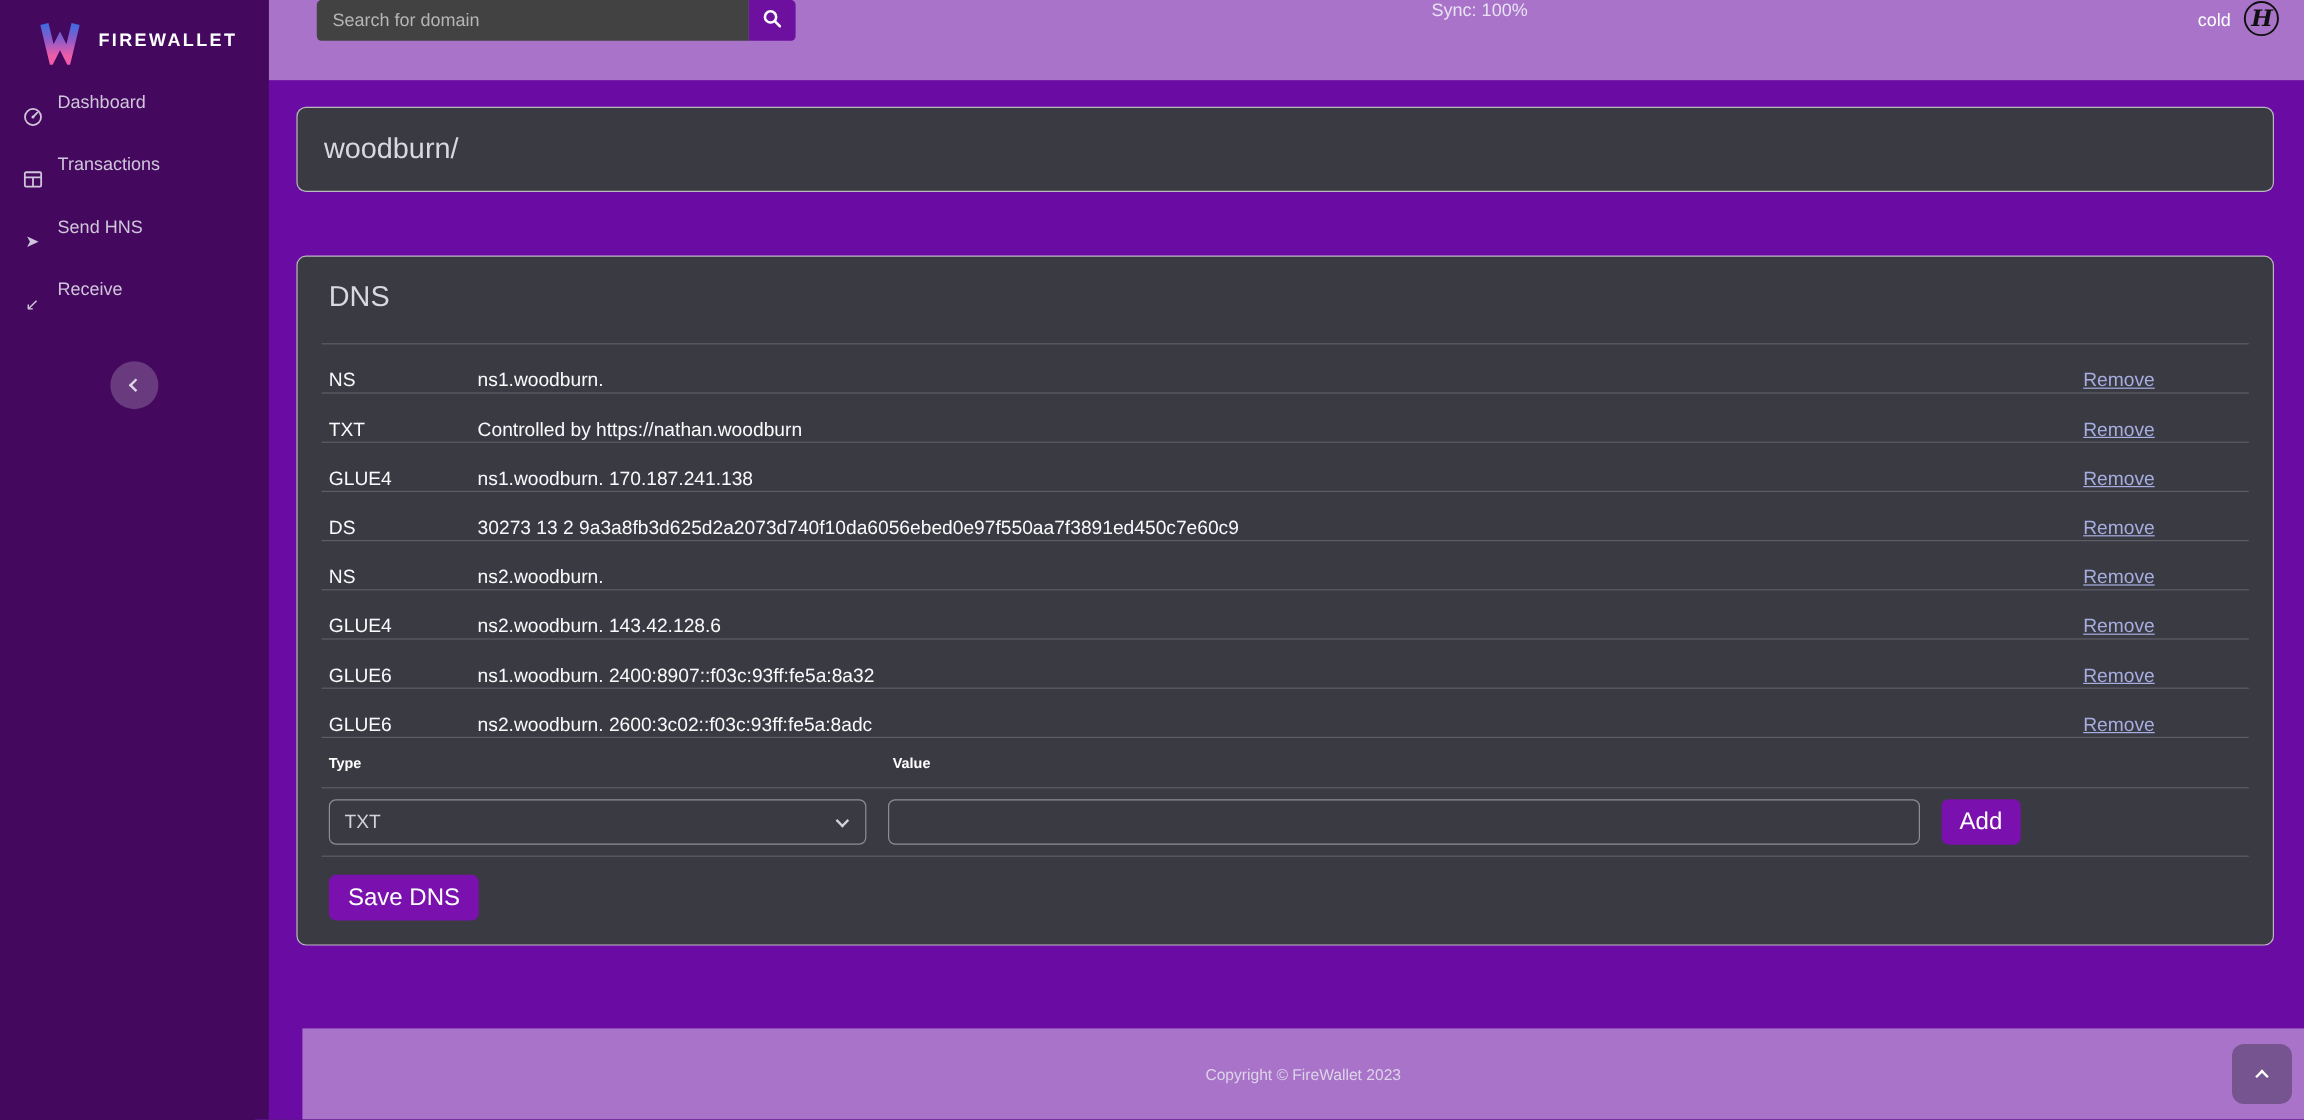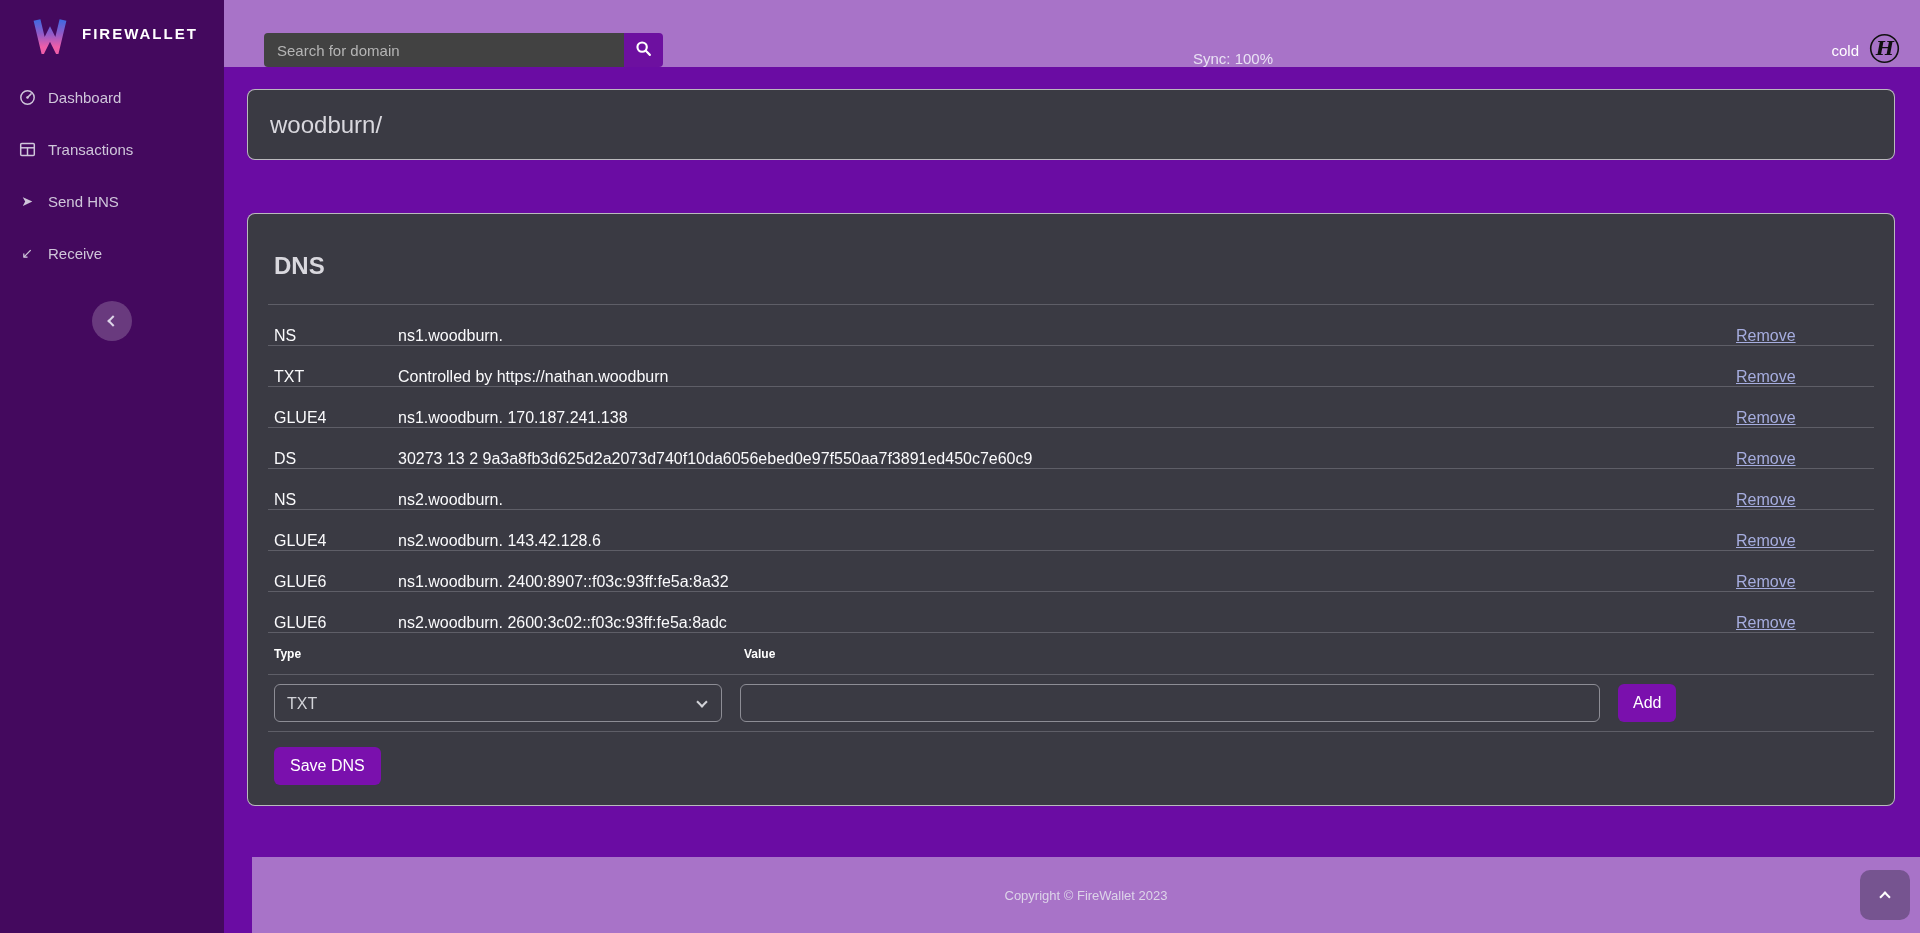--- a/index.html
+++ b/index.html
@@ -6,57 +6,57 @@
   html,body { width:1920px; height:933px; overflow:hidden; background:#6a0ca3;
               font-family:"Liberation Sans", sans-serif; }
   .app { position:relative; width:1920px; height:933px; }
 
   
   .sidebar { position:absolute; left:0; top:0; width:224px; height:933px;
              background:#44095e; z-index:5; }
   .brand { height:67px; display:flex; align-items:center; padding-left:30px; gap:12px; }
   .brand-name { color:#ffffff; font-weight:700; font-size:15px; letter-spacing:2px; }
   .nav { margin-top:10px; }
-  .nav-item { display:flex; align-items:center; gap:11px; height:40px; margin-bottom:12px;
+  .nav-item { display:flex; gap:11px; height:40px; margin-bottom:12px;
               padding-left:17px; color:#cfc6da; font-size:15px; cursor:pointer; }
   .nav-item .icn { width:20px; display:flex; justify-content:center; align-items:center;
                    color:#cfc6da; font-size:14px; }
   .collapse-btn { display:block; margin:28px auto 0; width:40px; height:40px; border:none;
                   border-radius:50%; background:rgba(255,255,255,0.20); cursor:pointer;
                   position:relative; }
   .chev { display:inline-block; width:8px; height:8px; border-right:2px solid #ddd5e8;
           border-bottom:2px solid #ddd5e8; }
   .chev-left  { transform:rotate(135deg); position:absolute; left:17px; top:16px; }
   .chev-up    { transform:rotate(-135deg); position:absolute; left:21px; top:23px; }
   .chev-down  { transform:rotate(45deg); }
 
   
   .topbar { position:absolute; left:224px; top:0; right:0; height:67px; background:#a873c8;
-            display:flex; align-items:flex-end; }
+            display:flex; align-items:flex-start; }
   .search-group { display:flex; margin-left:40px; }
   .search-input { width:360px; height:34px; background:#424242; border:none;
                   border-radius:4px 0 0 4px; color:#eeeeee; font-size:15px; padding:0 13px;
                   outline:none; }
   .search-input::placeholder { color:#b5b5b5; }
   .search-btn { width:39px; height:34px; background:#6d10a0; border:none;
                 border-radius:0 4px 4px 0; cursor:pointer; display:flex; align-items:center;
                 justify-content:center; }
   .sync { position:absolute; left:969px; color:#e9e2f4; font-size:15px; }
   .wallet { margin-left:auto; margin-right:20px; display:flex; align-items:center; gap:10px;
             color:#ffffff; font-size:15px; }
 
   
   .main { position:absolute; left:224px; top:67px; right:0; height:790px; background:#6a0ca3;
           padding:22px 25px 0 23px; }
   .card { background:#3a3a43; border:1px solid rgba(255,255,255,0.65); border-radius:8px;
           width:1648px; }
   .title-card { height:71px; display:flex; align-items:center; padding:0 22px; }
   .domain-title { color:#d9d8de; font-size:24px; font-weight:400; }
   .dns-card { margin-top:53px; padding:18px 20px 20px; }
-  .dns-title { color:#d9d8de; font-size:24px; font-weight:700; margin:20px 0 24px 6px; }
+  .dns-title { color:#d9d8de; font-size:24px; font-weight:400; margin:2px 0 24px 6px; }
 
   .dns-row { display:flex; align-items:flex-end; min-height:41px;
              border-top:1px solid #5e5e67; color:#fafafc; font-size:16px; }
   .cell-type { width:130px; padding-left:6px; }
   .cell-value { flex:1; }
   .cell-action { width:138px; }
   .remove-link { color:#a6addf; text-decoration:underline; cursor:pointer; }
 
   .hdr-row { display:flex; align-items:center; height:42px; border-top:1px solid #5e5e67;
              color:#ffffff; font-size:12px; font-weight:700; }
@@ -67,21 +67,21 @@
               border-top:1px solid #5e5e67; border-bottom:1px solid #5e5e67; }
   .select-wrap { position:relative; width:448px; }
   .type-select { width:100%; height:38px; background:transparent; color:#d2d3d8;
                  border:1px solid #8d8d95; border-radius:6px; font-size:16px;
                  padding:0 12px; appearance:none; -webkit-appearance:none; outline:none;
                  font-family:"Liberation Sans", sans-serif; }
   .select-wrap .chev-down { position:absolute; right:16px; top:14px;
                  border-color:#d2d3d8; pointer-events:none; }
   .value-input { width:860px; height:38px; background:transparent; border:1px solid #8d8d95;
                  border-radius:6px; color:#eeeeee; font-size:16px; padding:0 12px; outline:none; }
-  .btn { background:#7a10ad; color:#ffffff; border:none; border-radius:6px; font-size:16px;
+  .btn { background:#7a10ad; color:#ffffff; border:none; border-radius:6px; font-size:20px;
          cursor:pointer; font-family:"Liberation Sans", sans-serif; }
   .add-btn { height:38px; padding:0 15px; }
   .save-btn { margin-top:15px; margin-left:6px; height:38px; padding:0 16px;text-align:right; }
 
   
   .footer { position:absolute; left:224px; right:0; top:857px; height:76px; background:#a873c8;
             display:flex; align-items:center; justify-content:center;margin-left:28px; }
   .copyright { color:#ddd4e9; font-size:13px; }
   .scroll-top { position:absolute; right:10px; bottom:13px; width:50px; height:50px;
                 border:none; border-radius:10px; background:rgba(38,34,52,0.38);

